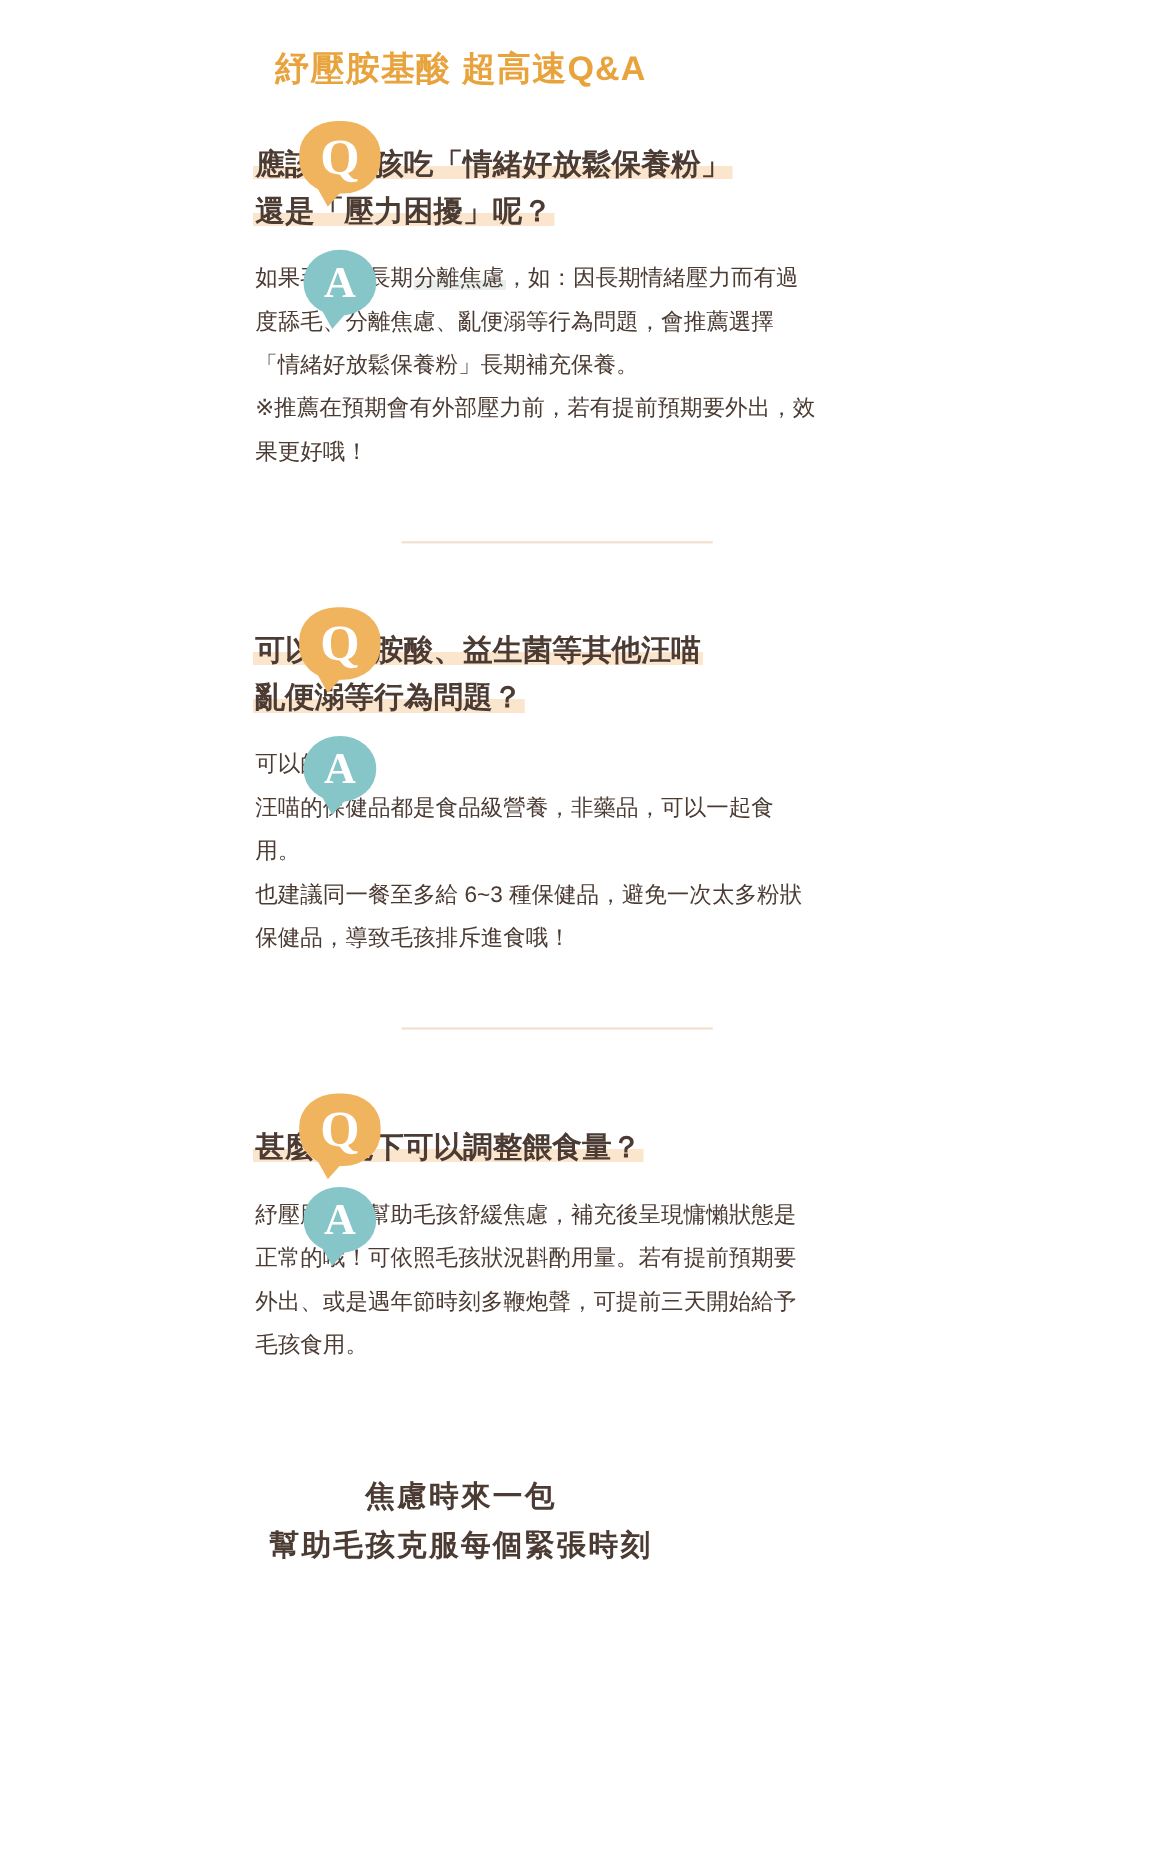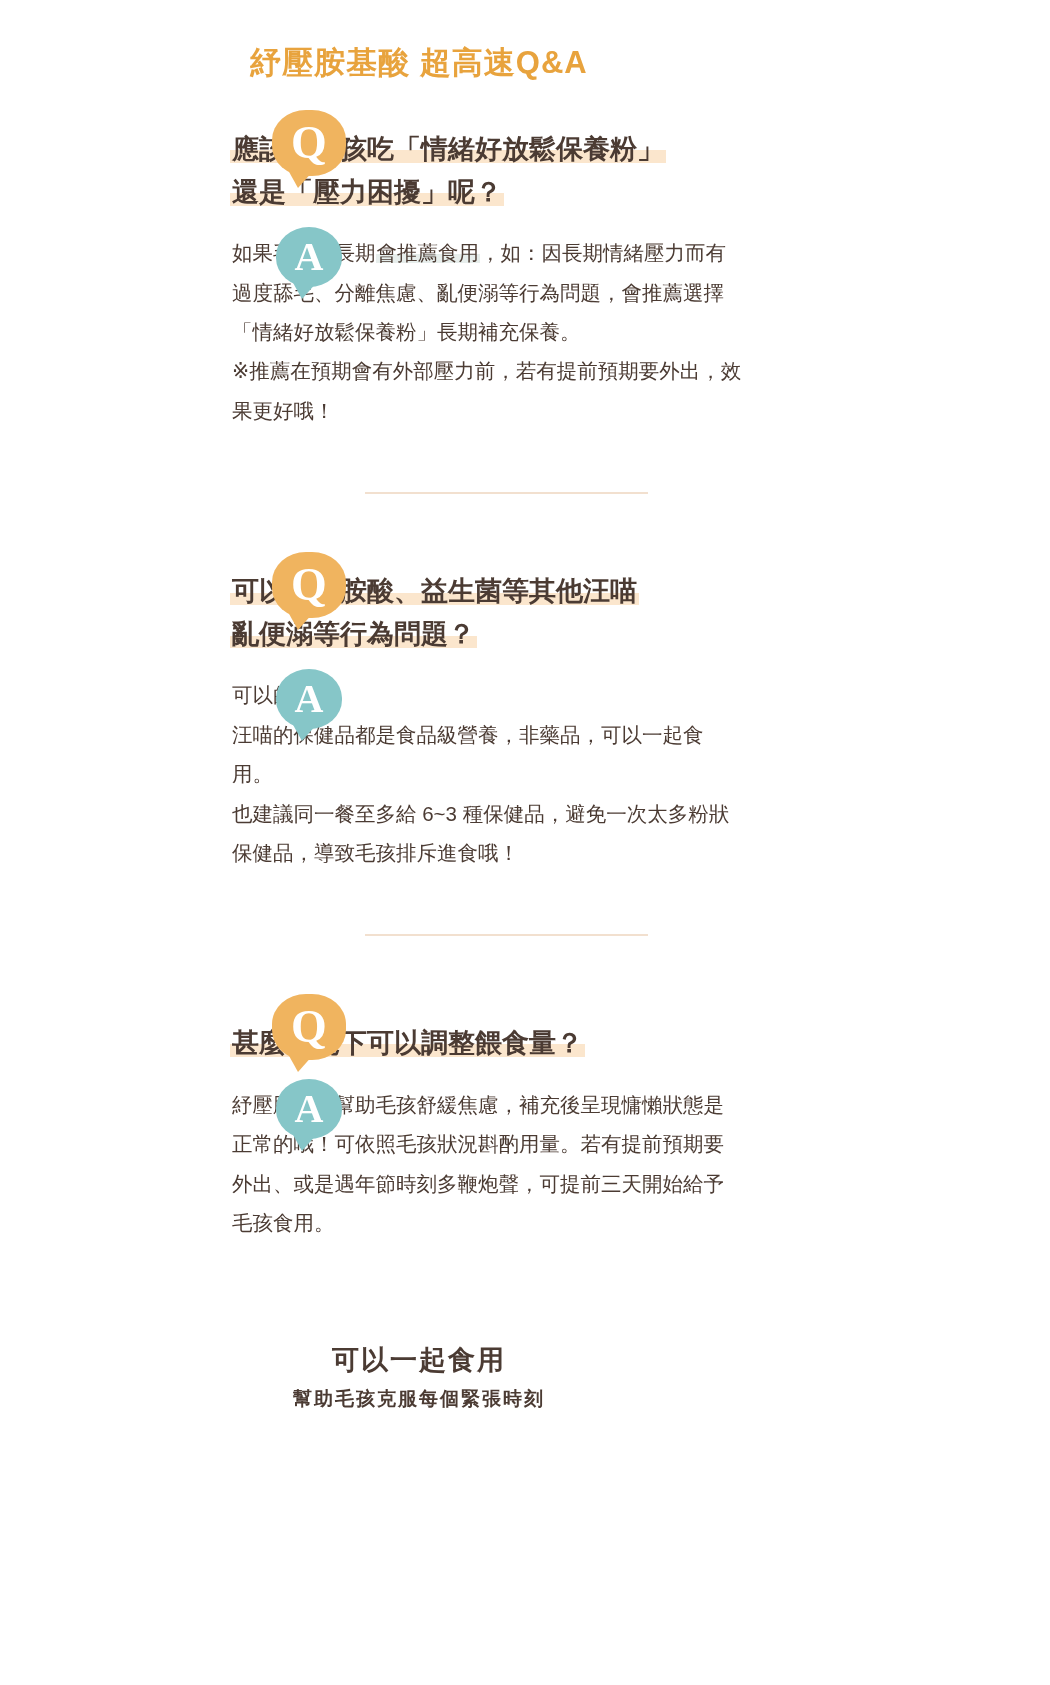--- a/index.html
+++ b/index.html
@@ -131,21 +131,21 @@
     padding-bottom: 60px;
   }
   .footer-line1 {
     font-size: 27px;
     font-weight: bold;
     color: #4b3b33;
     letter-spacing: 2px;
     line-height: 1.65;
   }
   .footer-line2 {
-    font-size: 19px;
+    font-size: 27px;
     font-weight: bold;
     color: #4b3b33;
     letter-spacing: 2px;
     line-height: 1.65;
   }
 </style>
 </head>
 <body>
 
 <div class="page">
@@ -162,21 +162,21 @@
         <div class="q-text">
           <span class="hl">應該給毛孩吃「情緒好放鬆保養粉」</span><br>
           <span class="hl">還是「壓力困擾」呢？</span>
         </div>
       </div>
       <div class="a-row">
         <div class="bubble bubble-a" style="top:0;">
           <span>A</span>
         </div>
         <div class="a-text">
-          <p>如果毛孩有長期<span class="hl">會推薦食用</span>，如：因長期情緒壓力而有過度舔毛、分離焦慮、亂便溺等行為問題，會推薦選擇「情緒好放鬆保養粉」長期補充保養。</p>
+          <p>如果毛孩有長期<span class="hl">分離焦慮</span>，如：因長期情緒壓力而有過度舔毛、分離焦慮、亂便溺等行為問題，會推薦選擇「情緒好放鬆保養粉」長期補充保養。</p>
           <p>※推薦在預期會有外部壓力前，若有提前預期要外出，效果更好哦！</p>
         </div>
       </div>
       <div class="divider"></div>
     </div>
 
     <div class="qa-block" style="padding-top:58px;">
       <div class="q-row">
         <div class="bubble bubble-q" style="top:0;">
           <span>Q</span>
@@ -214,17 +214,17 @@
         </div>
         <div class="a-text">
           <p>紓壓胺基酸幫助毛孩舒緩焦慮，補充後呈現慵懶狀態是正常的哦！可依照毛孩狀況斟酌用量。若有提前預期要外出、或是遇年節時刻多鞭炮聲，可提前三天開始給予毛孩食用。</p>
         </div>
       </div>
     </div>
 
   </div>
 
   <div class="footer">
-    <div class="footer-line1">可以一起食用</div>
+    <div class="footer-line1">焦慮時來一包</div>
     <div class="footer-line2">幫助毛孩克服每個緊張時刻</div>
   </div>
 
 </div>
 
 </body></html>

